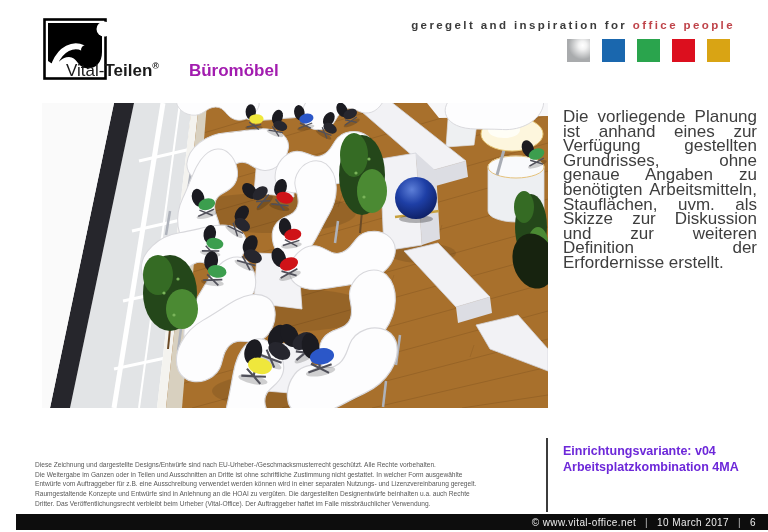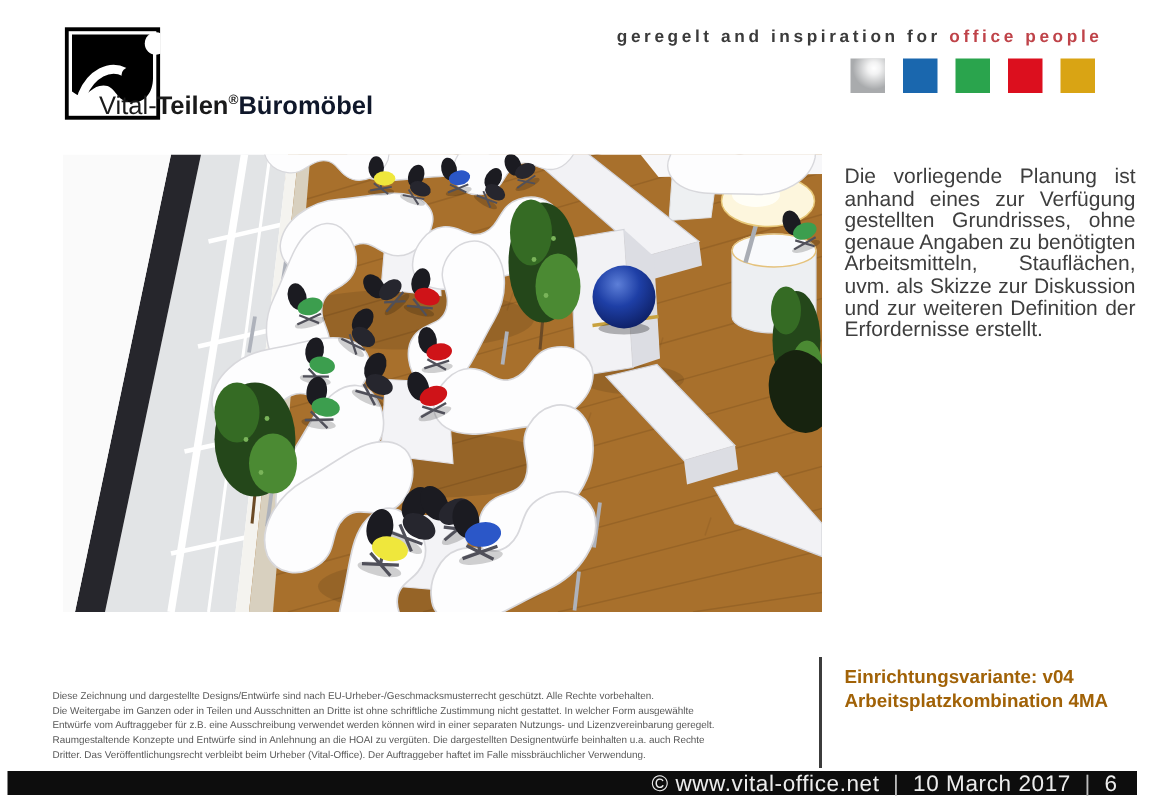--- a/index.html
+++ b/index.html
@@ -15,53 +15,53 @@
   .tagline{position:absolute;top:19px;right:33px;font-size:11.5px;font-weight:bold;
            letter-spacing:2.4px;color:#3b3b3b;white-space:nowrap;}
   .squares{position:absolute;top:39px;right:38px;display:flex;gap:12px;}
   .sq{width:23px;height:23px;}
   .sq.silver{background-image:radial-gradient(circle at 68% 28%,#ffffff 0%,rgba(255,255,255,.85) 18%,rgba(255,255,255,0) 62%);}
 
   
   .render{position:absolute;left:42px;top:103px;width:506px;height:305px;}
 
   
-  .info-panel{position:absolute;left:563px;top:110px;width:194px;font-size:14px;
+  .info-panel{position:absolute;left:563px;top:110px;width:194px;font-size:17px;
               line-height:14.6px;color:#3e3e3e;text-align:justify;}
   .info-panel p{margin:0 0 14px 0;}
 
   
   .legal{position:absolute;left:35px;top:460px;font-size:6.6px;line-height:9.7px;color:#585858;}
   .legal div{white-space:nowrap;}
 
   .vdivider{position:absolute;left:546px;top:438px;width:1.5px;height:74px;background:#3c3c3c;}
 
   .variant{position:absolute;left:563px;top:444px;font-size:12.5px;font-weight:bold;
-           line-height:15.5px;color:#a16207;}
-
-  
-  .footerbar{position:absolute;left:5px;top:514px;width:753px;height:16px;background:#0d0d0d;
+           line-height:15.5px;color:#6d28d9;}
+
+  
+  .footerbar{position:absolute;left:16px;top:514px;width:753px;height:16px;background:#0d0d0d;
              color:#ededed;display:flex;align-items:center;justify-content:flex-end;gap:9px;
-             padding-right:13px;box-sizing:border-box;font-size:15px;letter-spacing:.4px;}
+             padding-right:13px;box-sizing:border-box;font-size:10px;letter-spacing:.4px;}
   .footerbar .sep{color:#bcbcbc;}
 </style>
 </head>
 <body>
 
 <div class="slide">
 
   <svg class="logo-emblem" viewBox="0 0 64 62">
     <rect x="1.5" y="1.5" width="61" height="59" fill="#ffffff" stroke="#000000" stroke-width="2.6"></rect>
     <path fill="#000000" d="M5,5 L59,5 L59,34 C59,46 51,52 42,50 C34,48 34,39 26,39 C17,39 16,48 8,45 L5,43 Z"></path>
     <circle cx="61" cy="11" r="7.5" fill="#ffffff"></circle>
     <path d="M12,45 C18,31 30,25 40,30" stroke="#ffffff" stroke-width="6" fill="none" stroke-linecap="round"></path>
     <circle cx="43" cy="32" r="5" fill="#000000"></circle>
   </svg>
   <div class="logo-text">
-    <span>Vital-</span><span class="bold">Teilen</span><span class="reg">®</span><span class="product" style="color: #0f172a;">Büromöbel</span>
+    <span>Vital-</span><span class="bold">Teilen</span><span class="reg">®</span><span class="product" style="color: #a21caf; margin-left: 30px;">Büromöbel</span>
   </div>
 
   <div class="tagline">
     <span>geregelt and inspiration for</span>
     <span style="color: rgb(191, 67, 73);">office people</span>
   </div>
   <div class="squares">
     <div class="sq silver" style="background-color: rgb(169, 171, 173);"></div>
     <div class="sq" style="background-color: rgb(26, 103, 174);"></div>
     <div class="sq" style="background-color: rgb(42, 164, 77);"></div>

